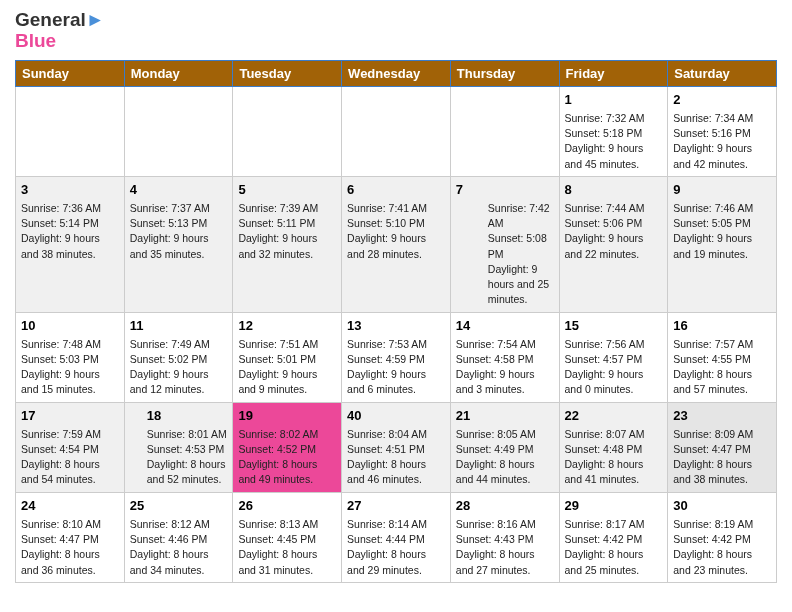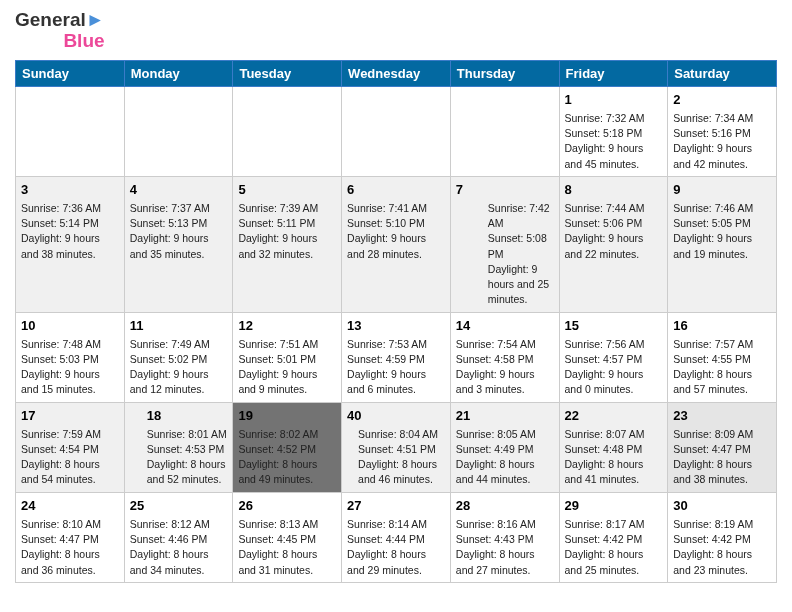--- a/index.html
+++ b/index.html
@@ -1,24 +1,24 @@
 <!DOCTYPE html>
 <html><head>
   <meta charset="utf-8">
   <style>
     * { box-sizing: border-box; margin: 0; padding: 0; }
     body { font-family: Arial, sans-serif; background: #fff; width: 792px; min-height: 612px; }
     .container { width: 792px; padding: 10px 15px; }
     .header { display: flex; justify-content: space-between; align-items: flex-start; margin-bottom: 8px; }
-    .logo { display: flex; align-items: center; text-align: right; }
+    .logo { display: flex; align-items: center; }
     .title-area { text-align: right; }
     .month-title { font-size: 36px; color: #333; font-weight: normal; }
     .location { font-size: 16px; color: #555; }
     .calendar { width: 100%; border-collapse: collapse; }
-    .calendar th { background: #0369a1; color: #fff; text-align: left; padding: 5px 6px; font-size: 13px; font-weight: bold; border: 1px solid #3a7bc8; margin-left: 44px; }
+    .calendar th { background: #a16207; color: #fff; text-align: left; padding: 5px 6px; font-size: 13px; font-weight: bold; border: 1px solid #3a7bc8; margin-left: 44px; }
     .calendar td { border: 1px solid #ccc; vertical-align: top; padding: 4px 5px; width: calc(100%/7); min-height: 80px; background: #fff; font-size: 11px; line-height: 1.4; }
     .calendar tr:nth-child(even) td { background: #f5f5f5; }
     .day-num { font-size: 13px; font-weight: bold; display: block; margin-bottom: 2px; }
     .day-info { font-size: 10.5px; color: #222; line-height: 1.45; }
     .empty-cell { background: #f9f9f9; }
   </style>
 </head>
 <body>
 
 <div class="container">
@@ -163,29 +163,29 @@
             <div class="day-info" style="white-space: pre-line;">Sunrise: 7:59 AM
 Sunset: 4:54 PM
 Daylight: 8 hours and 54 minutes.</div>
           </td>
           <td style="background: rgb(240, 240, 240); padding-left: 22px;">
             <span class="day-num">18</span>
             <div class="day-info" style="white-space: pre-line;">Sunrise: 8:01 AM
 Sunset: 4:53 PM
 Daylight: 8 hours and 52 minutes.</div>
           </td>
-          <td style="background: #737373;">
+          <td style="background: #ec4899;">
             <span class="day-num">19</span>
             <div class="day-info" style="white-space: pre-line;">Sunrise: 8:02 AM
 Sunset: 4:52 PM
 Daylight: 8 hours and 49 minutes.</div>
           </td>
           <td style="background: rgb(240, 240, 240);">
             <span class="day-num">40</span>
-            <div class="day-info" style="white-space: pre-line; margin-left: 11px;">Sunrise: 8:04 AM
+            <div class="day-info" style="white-space: pre-line;">Sunrise: 8:04 AM
 Sunset: 4:51 PM
 Daylight: 8 hours and 46 minutes.</div>
           </td>
           <td style="background: rgb(240, 240, 240);">
             <span class="day-num">21</span>
             <div class="day-info" style="white-space: pre-line;">Sunrise: 8:05 AM
 Sunset: 4:49 PM
 Daylight: 8 hours and 44 minutes.</div>
           </td>
           <td style="background: rgb(240, 240, 240);">

